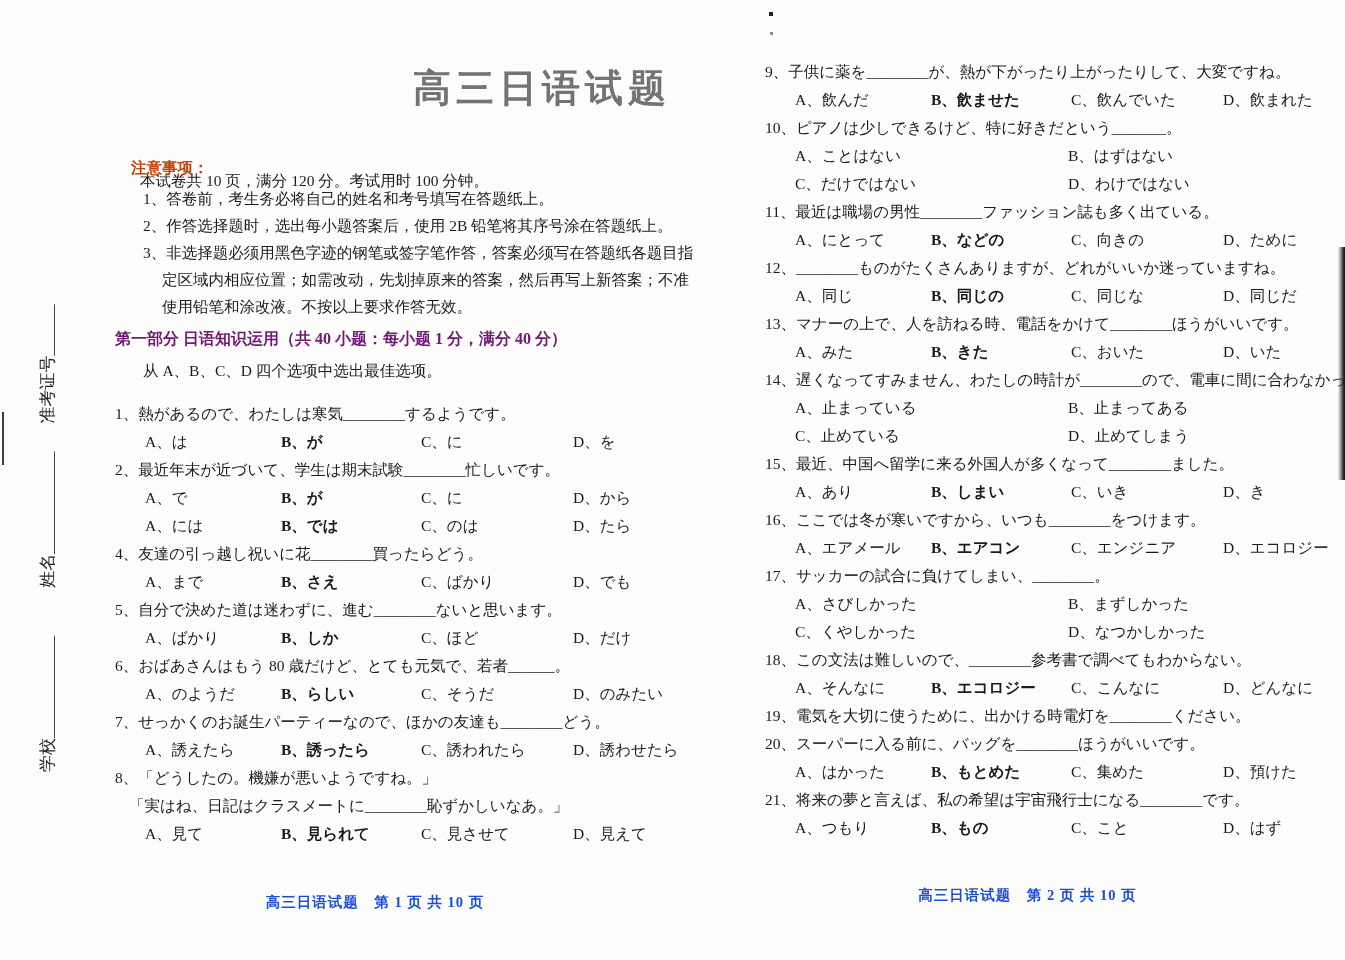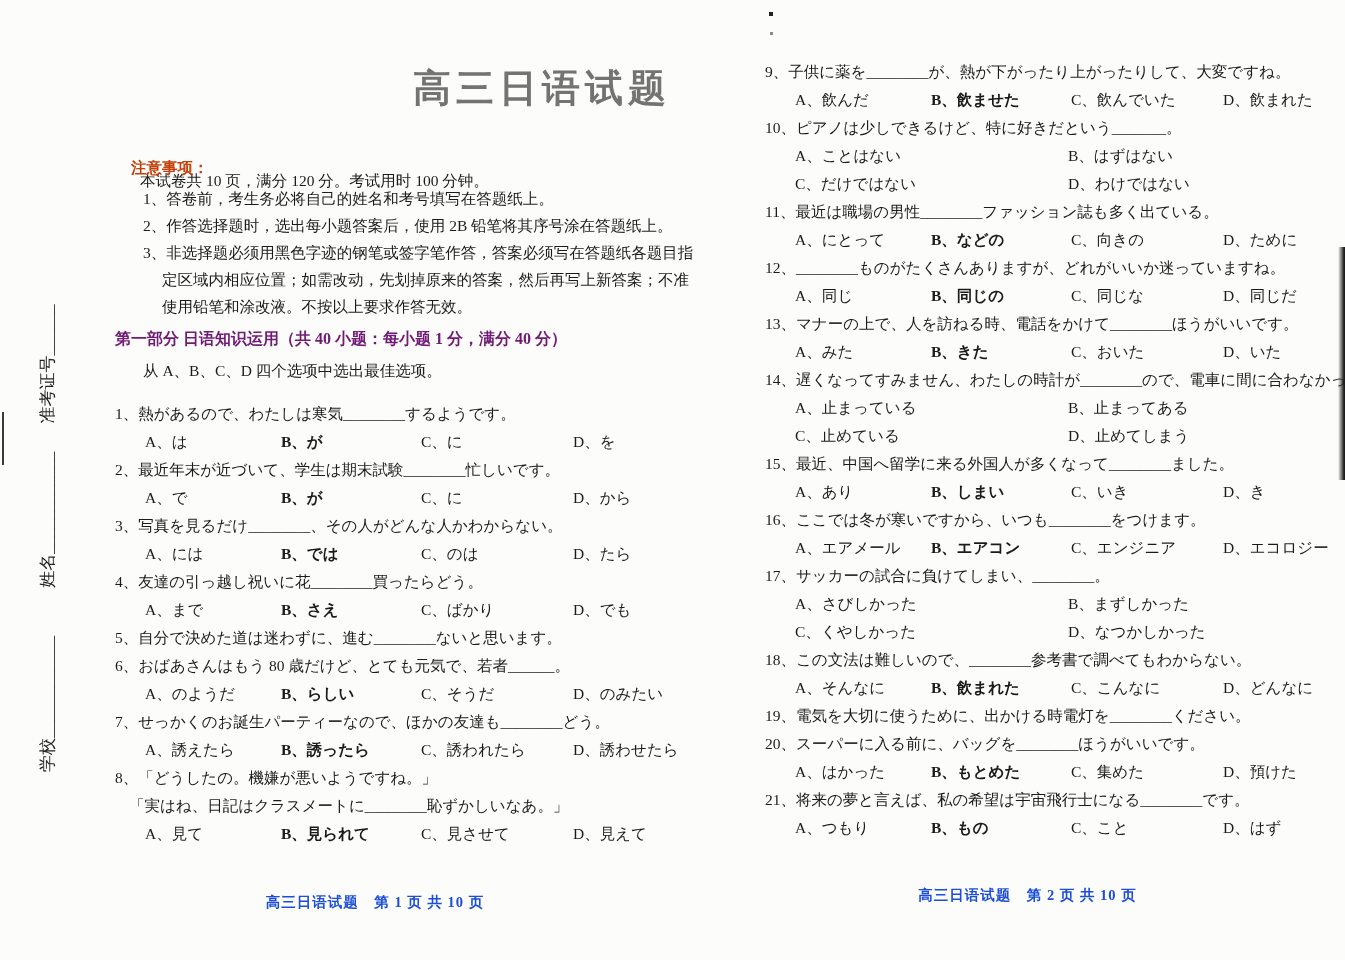--- a/index.html
+++ b/index.html
@@ -80,25 +80,25 @@
       <div class="note-line cont">定区域内相应位置；如需改动，先划掉原来的答案，然后再写上新答案；不准</div>
       <div class="note-line cont">使用铅笔和涂改液。不按以上要求作答无效。</div>
     </div>
   <div class="abs section-heading">第一部分  日语知识运用（共 40 小题：每小题 1 分，满分 40 分）</div>
   <div class="abs section-instruction">从 A、B、C、D 四个选项中选出最佳选项。</div>
   <div class="questions q1-list" id="questions-1">
       <div class="q-line">1、熱があるので、わたしは寒気________するようです。</div>
       <div class="opt-row four"><span>A、は</span><span>B、が</span><span>C、に</span><span>D、を</span></div>
       <div class="q-line">2、最近年末が近づいて、学生は期末試験________忙しいです。</div>
       <div class="opt-row four"><span>A、で</span><span>B、が</span><span>C、に</span><span>D、から</span></div>
-      <div class="q-line">3、写真を見るだけ________、その人がどんな人かわからない。</div>
       <div class="opt-row four"><span>A、には</span><span>B、では</span><span>C、のは</span><span>D、たら</span></div>
       <div class="q-line">4、友達の引っ越し祝いに花________買ったらどう。</div>
       <div class="opt-row four"><span>A、まで</span><span>B、さえ</span><span>C、ばかり</span><span>D、でも</span></div>
       <div class="q-line">5、自分で決めた道は迷わずに、進む________ないと思います。</div>
+      <div class="opt-row four"><span>A、ばかり</span><span>B、しか</span><span>C、ほど</span><span>D、だけ</span></div>
       <div class="q-line">6、おばあさんはもう 80 歳だけど、とても元気で、若者______。</div>
       <div class="opt-row four"><span>A、のようだ</span><span>B、らしい</span><span>C、そうだ</span><span>D、のみたい</span></div>
       <div class="q-line">7、せっかくのお誕生パーティーなので、ほかの友達も________どう。</div>
       <div class="opt-row four"><span>A、誘えたら</span><span>B、誘ったら</span><span>C、誘われたら</span><span>D、誘わせたら</span></div>
       <div class="q-line">8、「どうしたの。機嫌が悪いようですね。」</div>
       <div class="q-line cont">「実はね、日記はクラスメートに________恥ずかしいなあ。」</div>
       <div class="opt-row four"><span>A、見て</span><span>B、見られて</span><span>C、見させて</span><span>D、見えて</span></div>
     </div>
   <div class="abs footer footer1">高三日语试题　第 1 页 共 10 页</div>
 </div>
@@ -120,21 +120,21 @@
       <div class="opt-row two"><span>A、止まっている</span><span>B、止まってある</span></div>
       <div class="opt-row two"><span>C、止めている</span><span>D、止めてしまう</span></div>
       <div class="q-line">15、最近、中国へ留学に来る外国人が多くなって________ました。</div>
       <div class="opt-row four"><span>A、あり</span><span>B、しまい</span><span>C、いき</span><span>D、き</span></div>
       <div class="q-line">16、ここでは冬が寒いですから、いつも________をつけます。</div>
       <div class="opt-row four"><span>A、エアメール</span><span>B、エアコン</span><span>C、エンジニア</span><span>D、エコロジー</span></div>
       <div class="q-line">17、サッカーの試合に負けてしまい、________。</div>
       <div class="opt-row two"><span>A、さびしかった</span><span>B、まずしかった</span></div>
       <div class="opt-row two"><span>C、くやしかった</span><span>D、なつかしかった</span></div>
       <div class="q-line">18、この文法は難しいので、________参考書で調べてもわからない。</div>
-      <div class="opt-row four"><span>A、そんなに</span><span>B、飲まれた</span><span>C、こんなに</span><span>D、どんなに</span></div>
+      <div class="opt-row four"><span>A、そんなに</span><span>B、エコロジー</span><span>C、こんなに</span><span>D、どんなに</span></div>
       <div class="q-line">19、電気を大切に使うために、出かける時電灯を________ください。</div>
       <div class="q-line">20、スーパーに入る前に、バッグを________ほうがいいです。</div>
       <div class="opt-row four"><span>A、はかった</span><span>B、もとめた</span><span>C、集めた</span><span>D、預けた</span></div>
       <div class="q-line">21、将来の夢と言えば、私の希望は宇宙飛行士になる________です。</div>
       <div class="opt-row four"><span>A、つもり</span><span>B、もの</span><span>C、こと</span><span>D、はず</span></div>
     </div>
   <div class="abs footer footer2">高三日语试题　第 2 页 共 10 页</div>
 </div>
 
 <div class="edge-shadow"></div>

